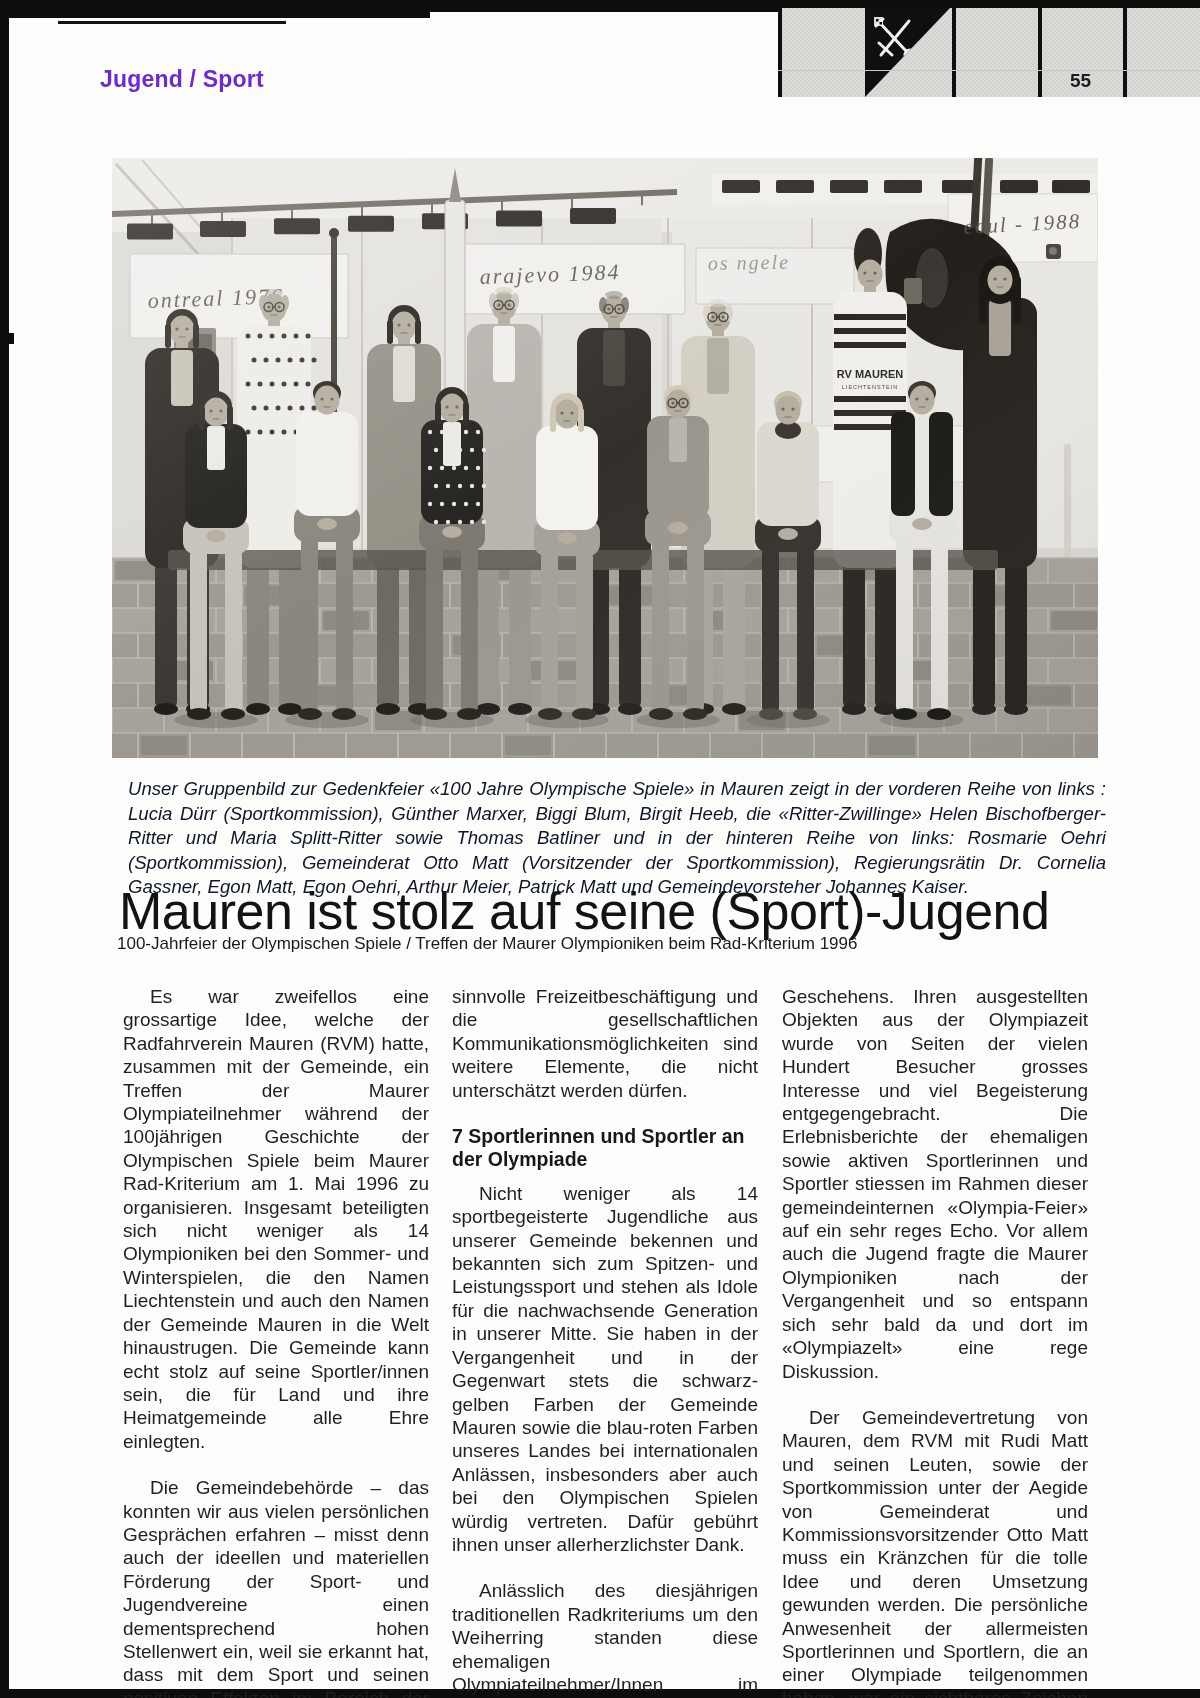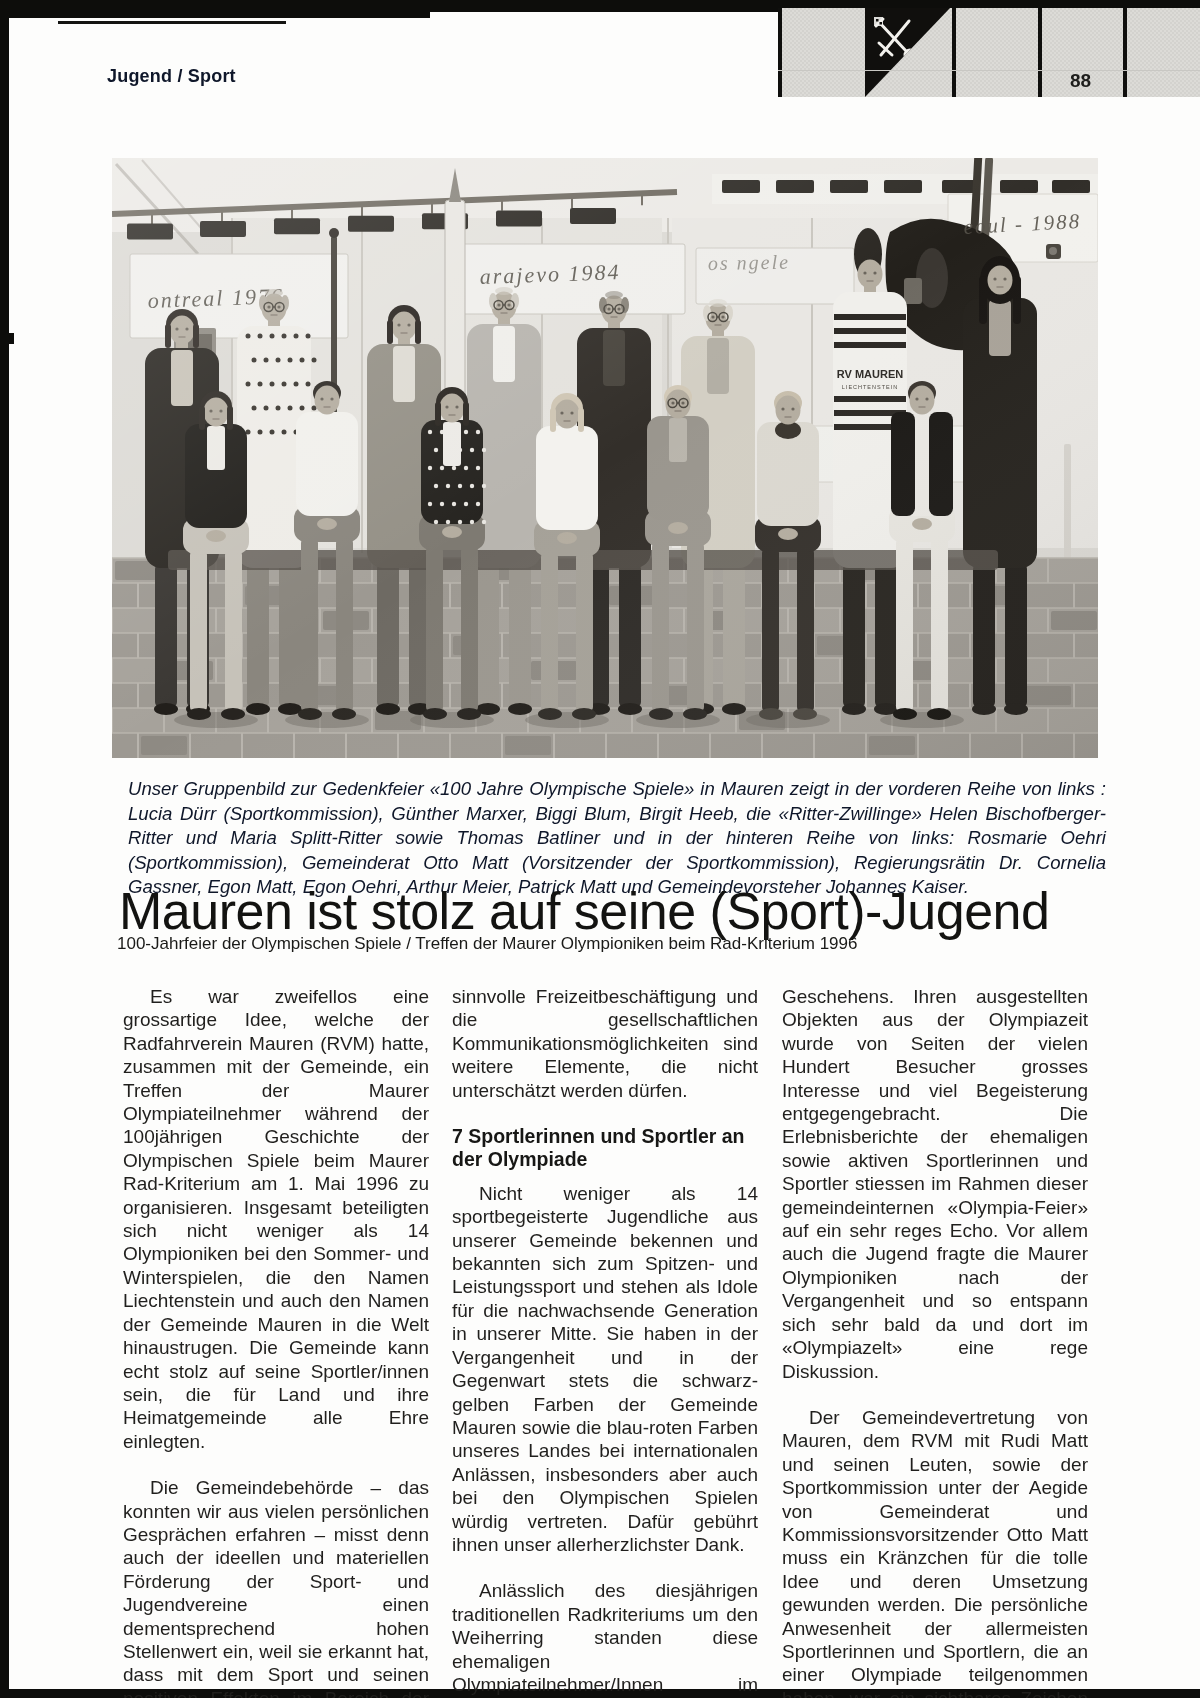--- a/index.html
+++ b/index.html
@@ -7,22 +7,22 @@
         font-family:"Liberation Sans",sans-serif;color:#1c1c1a;}
   
   .edge{position:absolute;background:#0d0d0b;}
   .edge-left{left:0;top:0;width:9px;height:1698px;}
   .edge-top{left:0;top:0;width:1200px;height:12px;}
   .edge-top-extra{left:0;top:12px;width:430px;height:6px;}
   .edge-top-stray{left:58px;top:21px;width:228px;height:3px;background:#141412;}
   .edge-bottom{left:0;top:1689px;width:1200px;height:9px;}
   .edge-nub{left:9px;top:333px;width:5px;height:11px;}
   
-  .running-head{position:absolute;left:107px;top:66px;font-size:18px;font-weight:bold;
-                letter-spacing:.2px;color:#0f172a;}
+  .running-head{position:absolute;left:100px;top:66px;font-size:23px;font-weight:bold;
+                letter-spacing:.2px;color:#6d28d9;}
   
   .band{position:absolute;left:778px;top:8px;width:422px;height:89px;
         background-color:#dcdbd7;
         background-image:linear-gradient(45deg,#d3d2ce 25%,transparent 25%,transparent 75%,#d3d2ce 75%),
                          linear-gradient(45deg,#d3d2ce 25%,transparent 25%,transparent 75%,#d3d2ce 75%);
         background-size:4px 4px;background-position:0 0,2px 2px;}
   .band::after{content:"";position:absolute;left:0;top:62px;width:100%;height:1px;background:#c8c7c3;}
   .band-line{position:absolute;top:0;width:4px;height:100%;background:#0f0f0d;}
   .band-triangle{position:absolute;left:87px;top:0;width:85px;height:89px;background:#100f0d;
                  clip-path:polygon(0 0,100% 0,0 100%);}
@@ -73,21 +73,21 @@
           <circle cx="43" cy="43" r="5"></circle>
           <line x1="9" y1="14" x2="16" y2="7"></line>
           <line x1="42" y1="9" x2="14" y2="43"></line>
           <line x1="12" y1="31" x2="25" y2="43"></line>
         </g>
         <rect x="7" y="5" width="9" height="9" fill="#f2f1ed" opacity="0.9"></rect>
         <rect x="9" y="7" width="2.5" height="2.5" fill="#100f0d"></rect>
         <rect x="12.5" y="10" width="2.5" height="2.5" fill="#100f0d"></rect>
       </svg>
     </div>
-    <div class="page-number">88</div>
+    <div class="page-number">55</div>
   </div>
 
   <div class="photo">
     <svg id="photo-svg" width="986" height="600" viewBox="0 0 986 600">
         <rect x="0" y="0" width="986" height="400" rx="0" fill="#dcdad5"></rect>
         <rect x="0" y="0" width="986" height="74" rx="0" fill="#eceae6"></rect>
         <rect x="120" y="60" width="430" height="330" rx="0" fill="#e4e2dd"></rect>
         <rect x="560" y="60" width="426" height="330" rx="0" fill="#e9e7e3"></rect>
         <line x1="120" y1="60" x2="120" y2="395" stroke="#c9c6bf" stroke-width="2"></line>
         <line x1="250" y1="60" x2="250" y2="395" stroke="#c9c6bf" stroke-width="2"></line>

